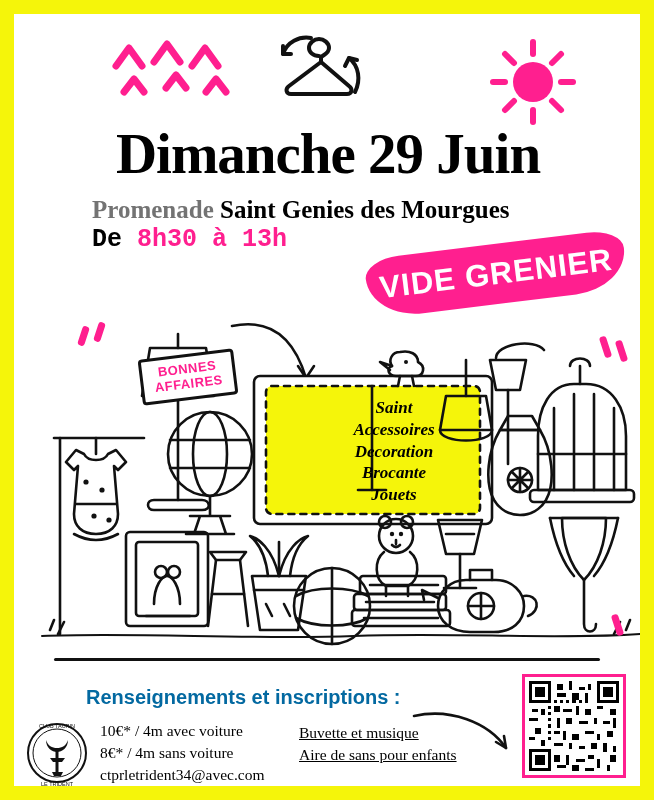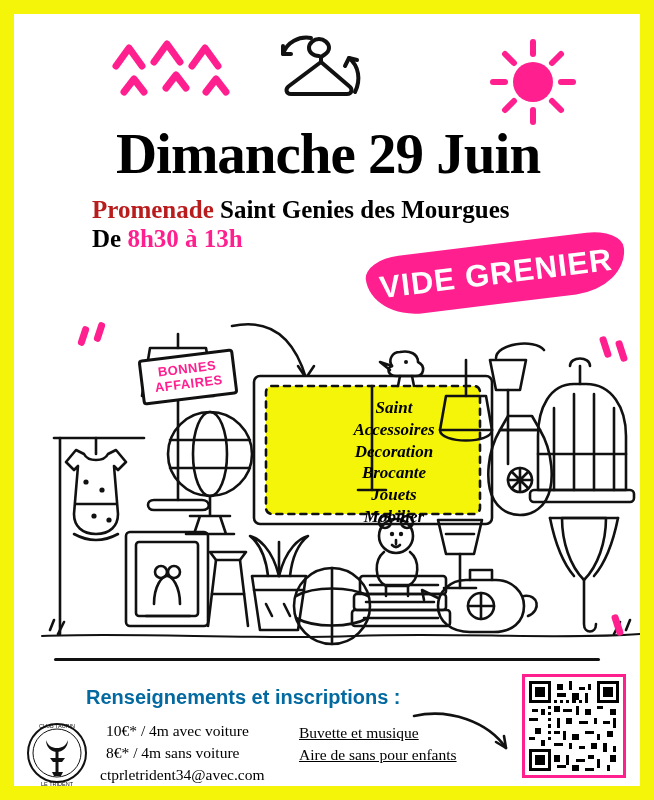--- a/index.html
+++ b/index.html
@@ -53,25 +53,25 @@
   }
   .subline {
     position: absolute;
     left: 78px; top: 182px;
     font-family: "Liberation Serif", serif;
     font-weight: bold;
     font-size: 25px;
     color: #000;
     white-space: nowrap;
   }
-  .subline .pink { color: #b91c1c; }
+  .subline .pink { color: #737373; }
   .timeline {
     position: absolute;
     left: 78px; top: 211px;
-    font-family: Liberation Serif, serif;
+    font-family: Liberation Mono, monospace;
     font-weight: bold;
     font-size: 25px;
     color: #000;
     white-space: nowrap;
   }
   .timeline .pink { color: #ff1f8f; }
 
   
   .ribbon {
     position: absolute;
@@ -160,21 +160,20 @@
     font-size: 20px;
     color: #0369a1;
   }
   .prices {
     position: absolute;
     left: 86px; top: 56px;
     font-family: "Liberation Serif", serif;
     font-size: 15.5px;
     line-height: 1.45;
     color: #000;
-    margin-left: 6px;
   }
   .contact {
     position: absolute;
     left: 86px; top: 100px;
     font-family: "Liberation Serif", serif;
     font-size: 15.5px;
     line-height: 1.45;
     color: #000;
   }
   .services {
@@ -387,21 +386,20 @@
         </g>
       </svg>
     </div>
 
     <div class="panel-text">
       <div>Saint</div>
       <div>Accessoires</div>
       <div>Decoration</div>
       <div>Brocante</div>
       <div>Jouets</div>
-      <div>Mobilier</div>
     </div>
 
     <div class="tag">
       <span>BONNES</span>
       <span>AFFAIRES</span>
     </div>
 
     <div class="mark" style="left:66px; top:312px; width:7px; height:20px; transform:rotate(18deg);"></div>
     <div class="mark" style="left:82px; top:308px; width:7px; height:20px; transform:rotate(18deg);"></div>
     <div class="mark" style="left:588px; top:322px; width:7px; height:22px; transform:rotate(-18deg);"></div>

